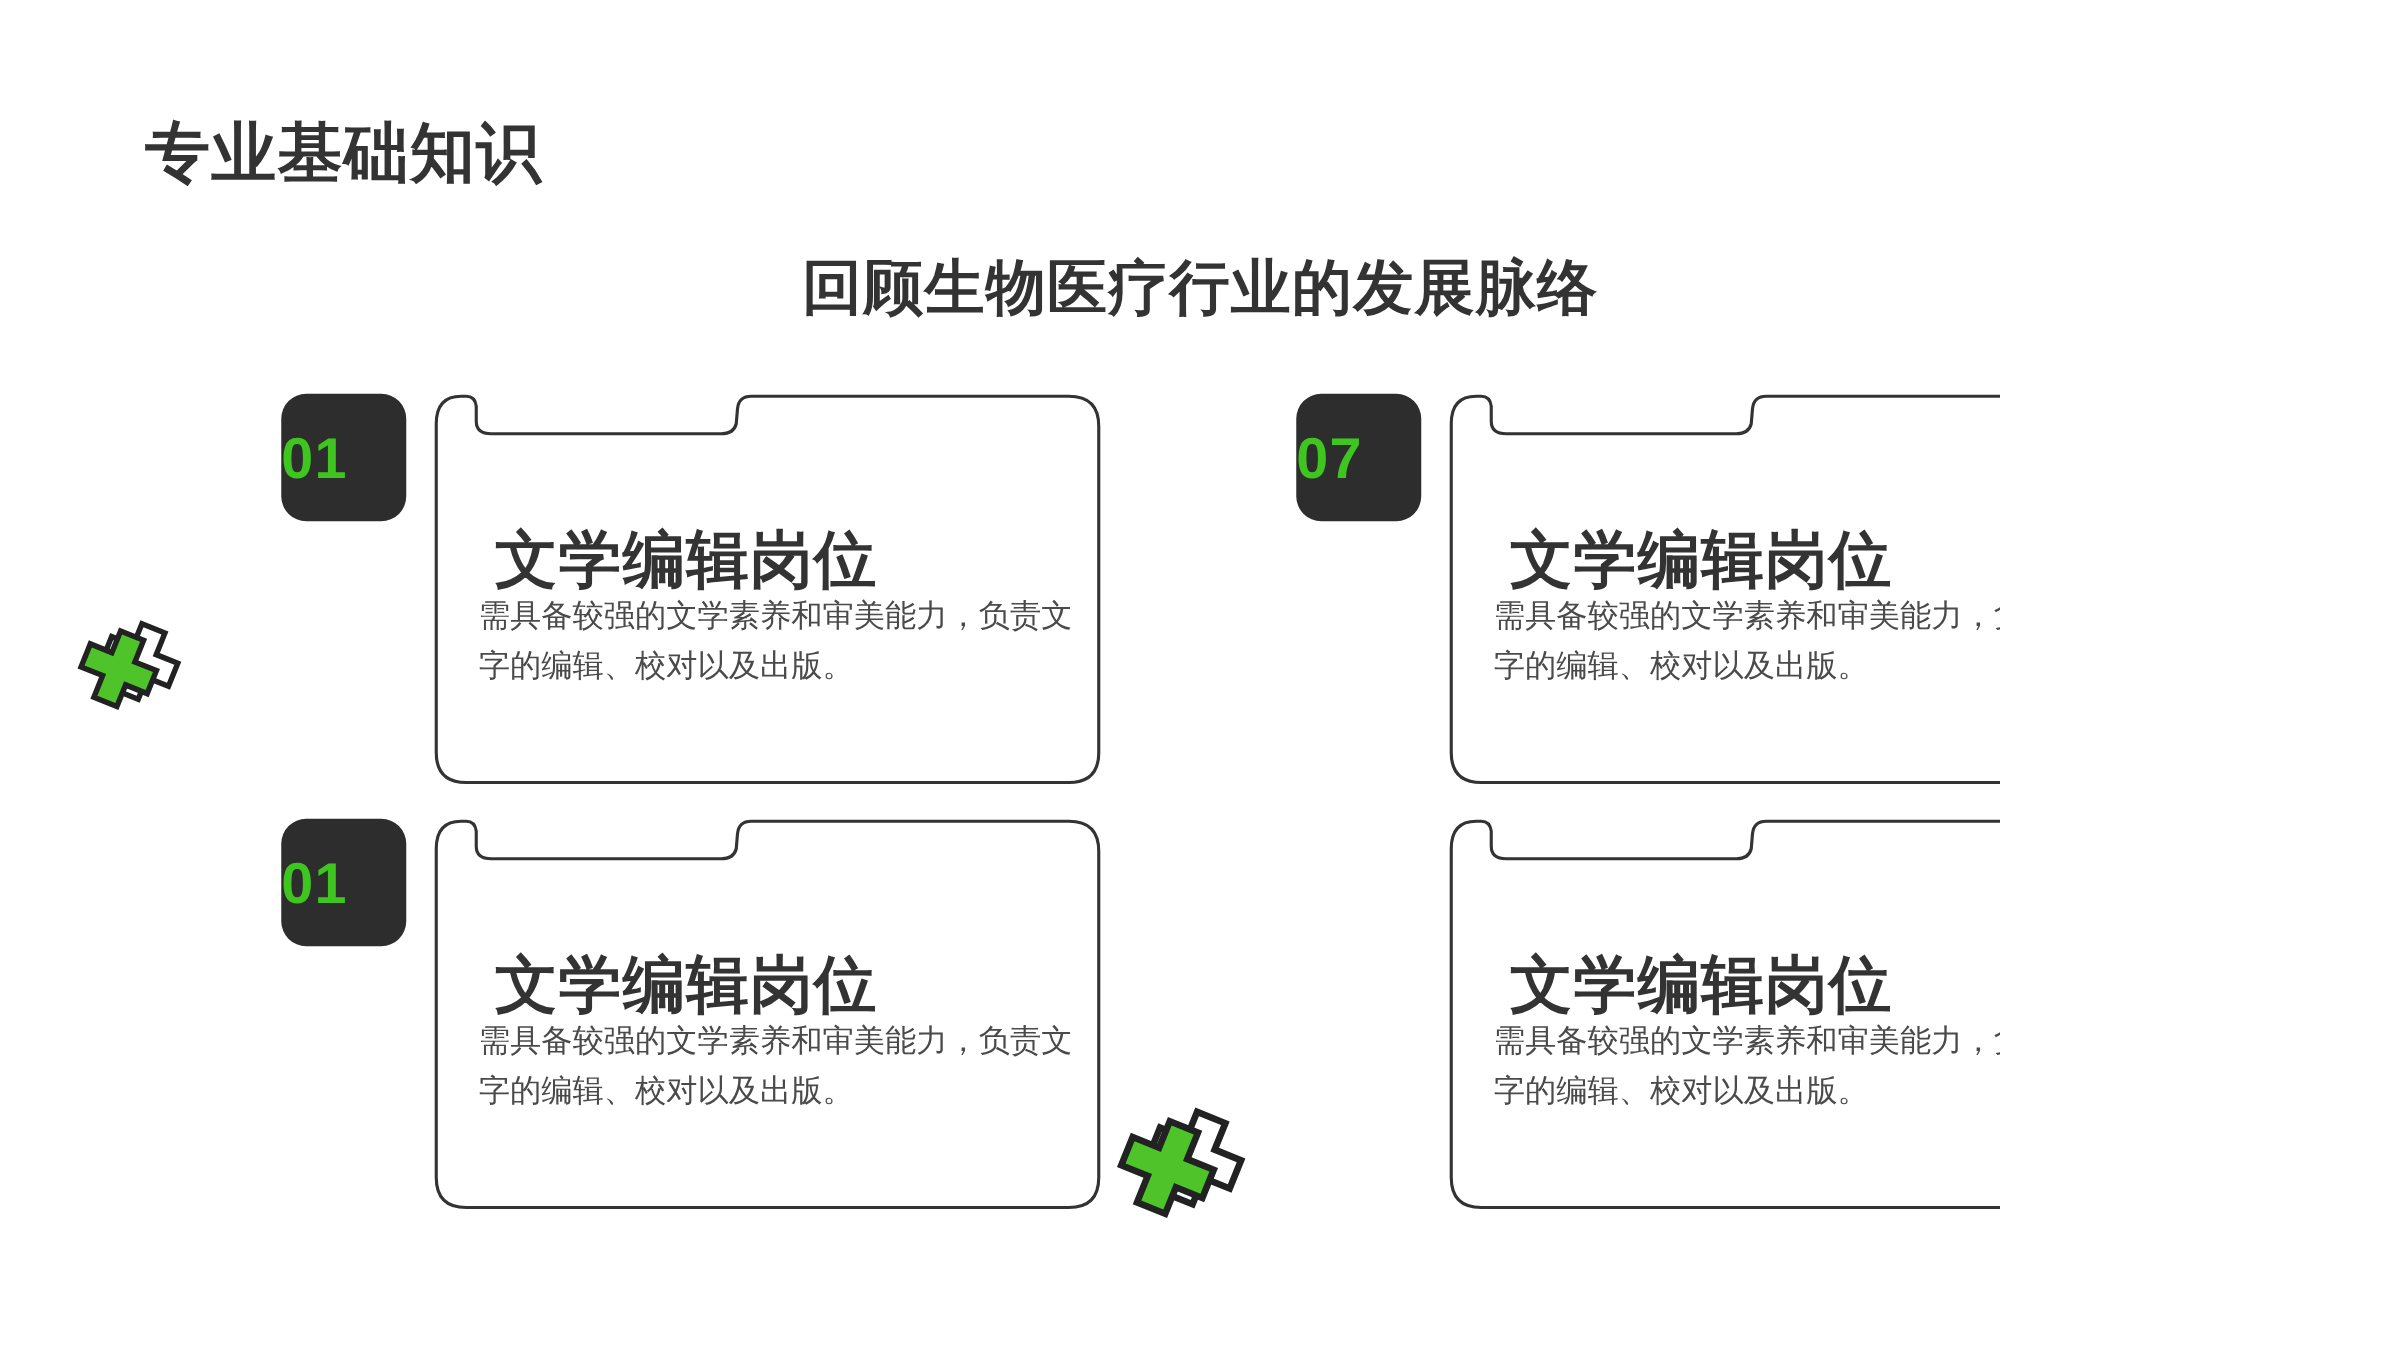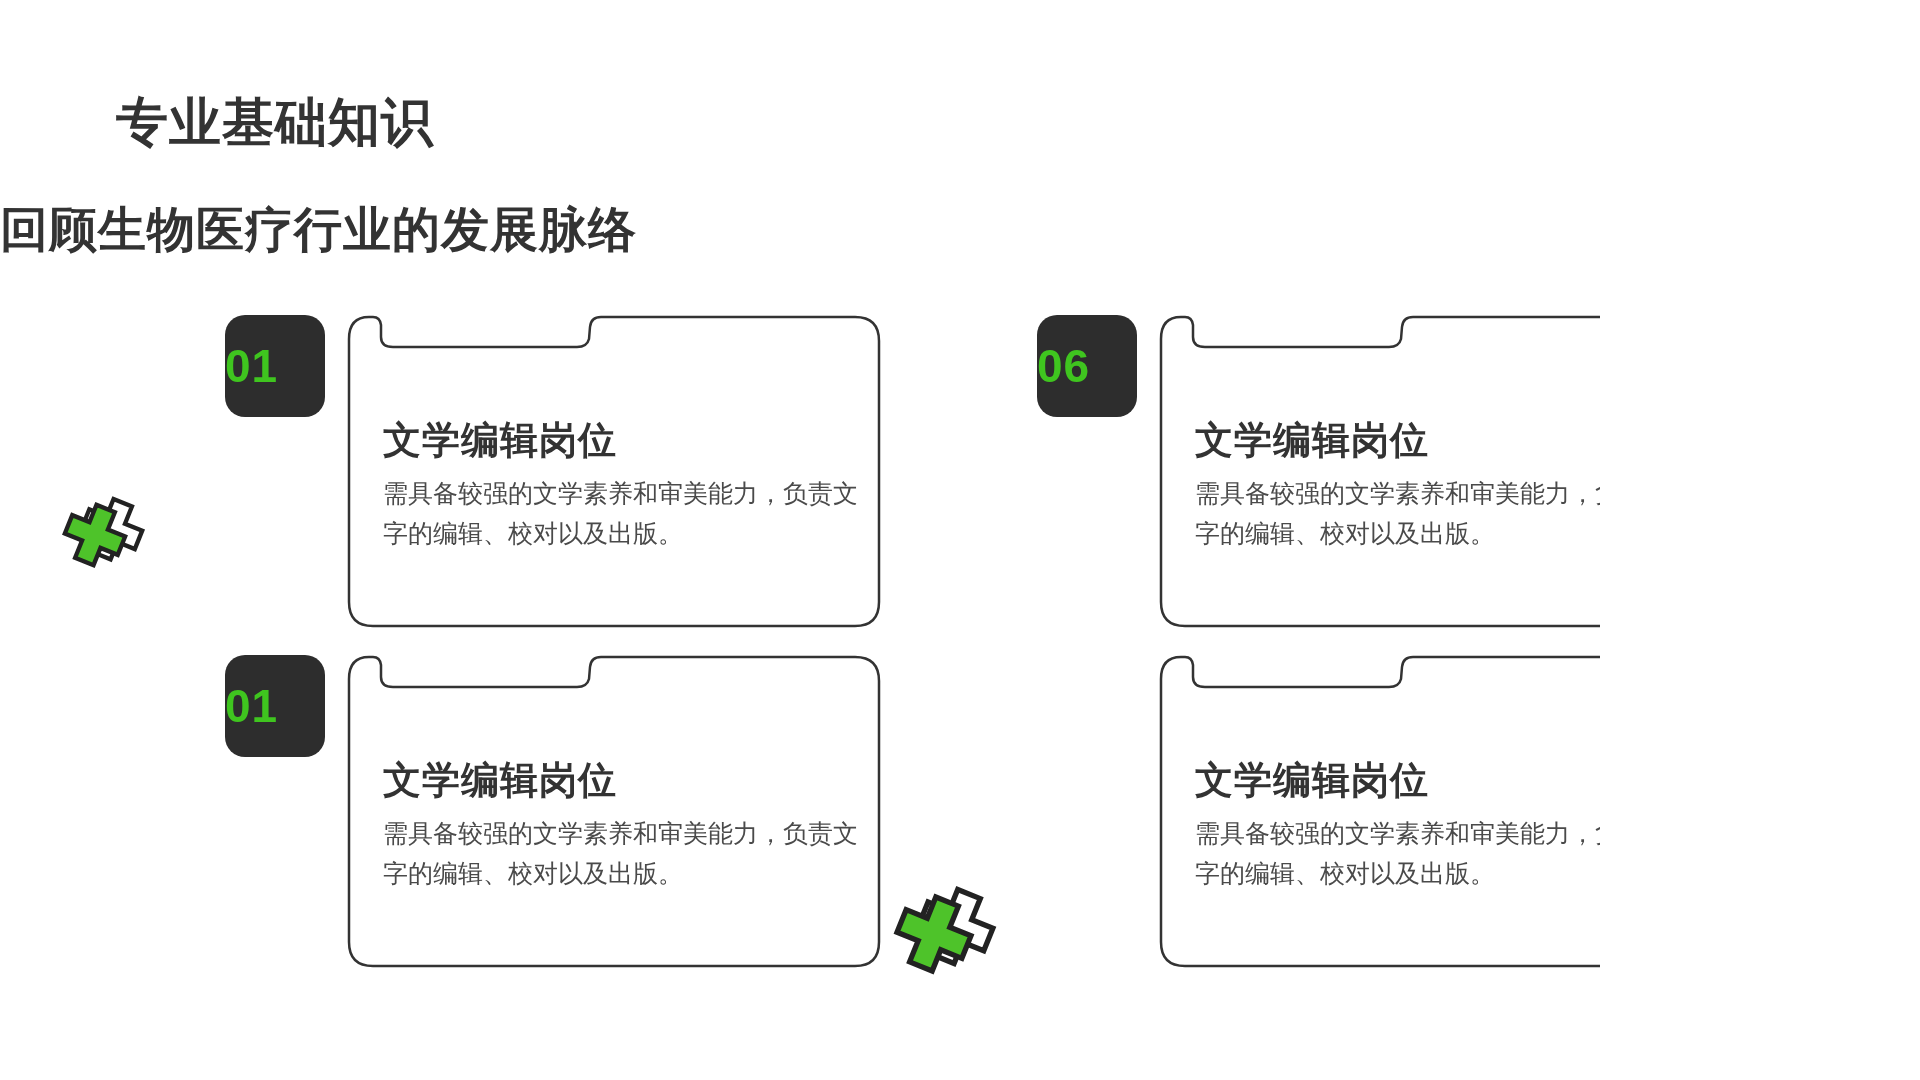--- a/index.html
+++ b/index.html
@@ -5,36 +5,36 @@
   html,body{margin:0;padding:0;background:#ffffff;}
   #stage{
     position:relative;width:1600px;height:1080px;overflow:hidden;
     background:#ffffff;font-family:"Liberation Sans","DejaVu Sans",sans-serif;
   }
   .page-title{
     position:absolute;left:116px;top:88px;
     font-size:52px;font-weight:bold;color:#333333;letter-spacing:1px;
   }
   .page-subtitle{
-    position:absolute;left:0;top:198px;width:1920px;text-align:left;
+    position:absolute;left:0;top:198px;width:1920px;text-align:center;
     font-size:48px;font-weight:bold;color:#333333;letter-spacing:1px;
   }
   .card-group{position:absolute;width:700px;height:313px;}
   .badge{
     position:absolute;left:0;top:0;width:100px;height:102px;border-radius:20px;
     background:#2d2d2d;display:flex;align-items:center;justify-content:flex-start;
   }
   .badge span{
     font-size:46px;font-weight:bold;color:#3fc51f;letter-spacing:1px;
   }
   .card{position:absolute;left:122px;top:0;width:534px;height:313px;}
   .card-shape{position:absolute;left:0;top:0;width:534px;height:313px;}
   .card-title{
-    position:absolute;left:36px;top:100px;
-    font-size:38px;font-weight:bold;color:#333333;letter-spacing:1px;
+    position:absolute;left:49px;top:100px;
+    font-size:50px;font-weight:bold;color:#333333;letter-spacing:1px;
   }
   .card-desc{
     position:absolute;left:36px;top:158px;width:482px;
     font-size:25px;line-height:40px;color:#4a4a4a;
     word-break:break-all;
   }
   .cross{position:absolute;}
   .cross svg{display:block;width:100%;height:100%;overflow:visible;}
   .rot{transform:rotate(22deg);}
 </style>
@@ -54,21 +54,21 @@
       <svg class="card-shape" viewBox="0 0 534 313">
         <path d="M2 24 Q2 2 22 2 L26 2 Q33 2 34 10 L34 22 Q34 32 46 32 L230 32 Q240 32 242 24 L243 12 Q244 2 254 2 L508 2 Q532 2 532 26 L532 287 Q532 311 508 311 L26 311 Q2 311 2 287 Z" fill="#ffffff" stroke="#333333" stroke-width="2.5"></path>
       </svg>
       <div class="card-title">文学编辑岗位</div>
       <div class="card-desc">需具备较强的文学素养和审美能力，负责文字的编辑、校对以及出版。</div>
     </div>
   </div>
 
   <div class="card-group" style="left:1037px;top:315px;">
     <div class="badge">
-      <span>06</span>
+      <span>07</span>
     </div>
     <div class="card">
       <svg class="card-shape" viewBox="0 0 534 313">
         <path d="M2 24 Q2 2 22 2 L26 2 Q33 2 34 10 L34 22 Q34 32 46 32 L230 32 Q240 32 242 24 L243 12 Q244 2 254 2 L508 2 Q532 2 532 26 L532 287 Q532 311 508 311 L26 311 Q2 311 2 287 Z" fill="#ffffff" stroke="#333333" stroke-width="2.5"></path>
       </svg>
       <div class="card-title">文学编辑岗位</div>
       <div class="card-desc">需具备较强的文学素养和审美能力，负责文字的编辑、校对以及出版。</div>
     </div>
   </div>
 

